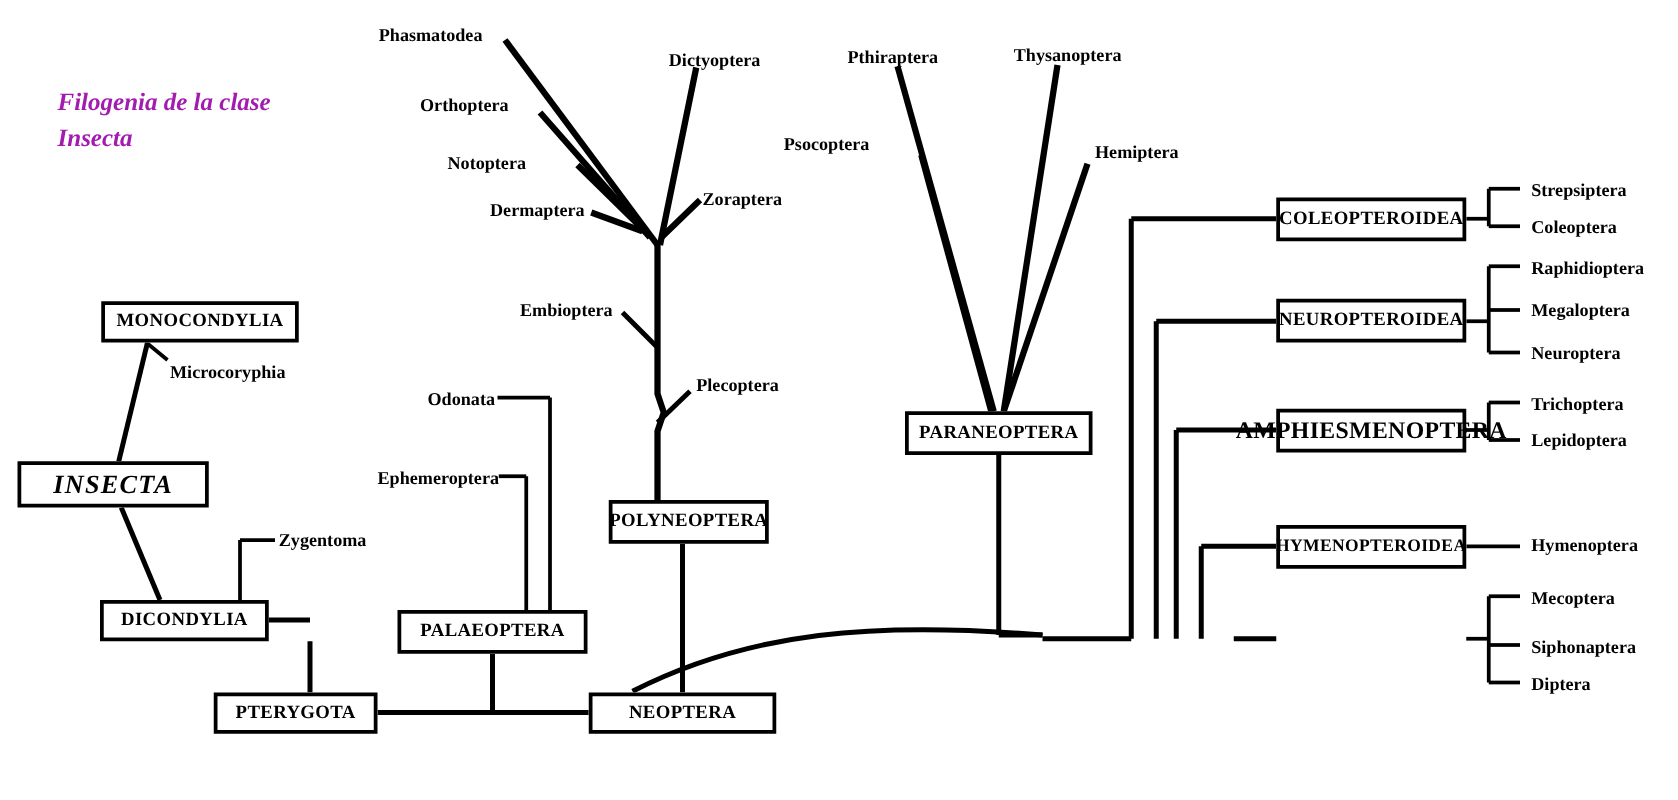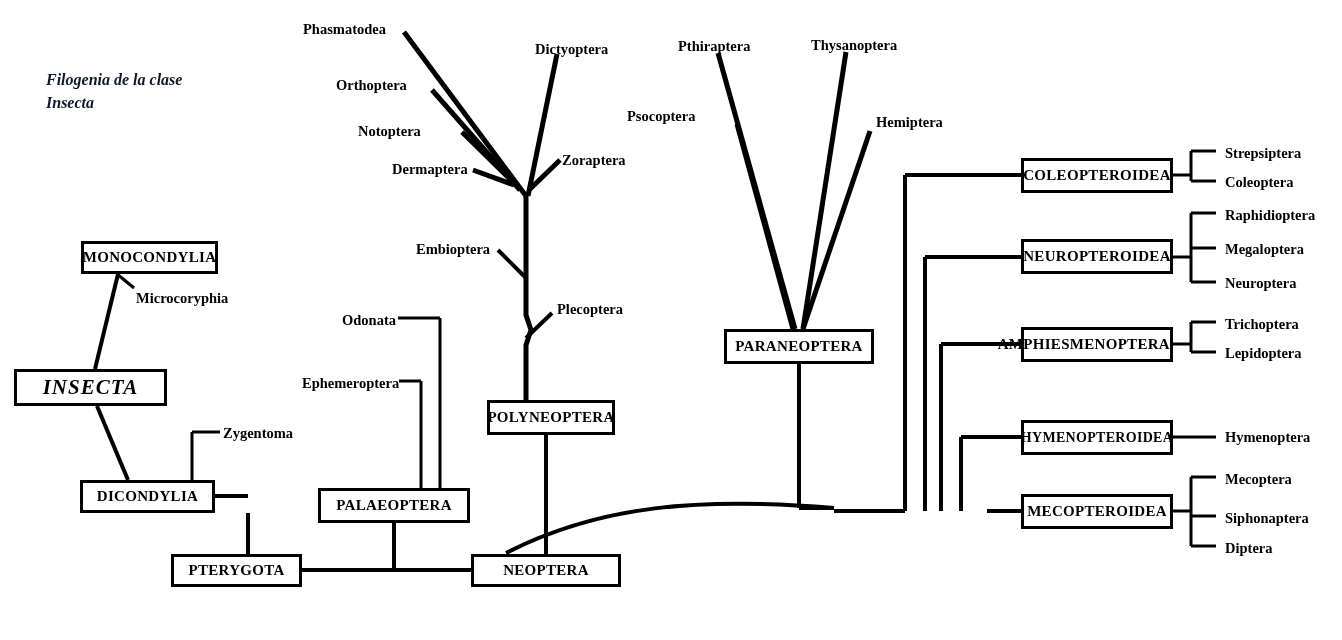--- a/index.html
+++ b/index.html
@@ -49,22 +49,22 @@
     font-family: "Liberation Serif", serif;
     font-weight: bold;
     font-size: 14.5px;
     white-space: nowrap;
   }
   .title {
     position: absolute;
     font-family: "Liberation Serif", serif;
     font-style: italic;
     font-weight: bold;
-    font-size: 16px;
-    color: #0f172a;
+    font-size: 20px;
+    color: #a21caf;
     line-height: 1.45;
     white-space: pre-line;
   }
 </style>
 </head>
 <body>
 
 <div id="stage">
 
   <svg class="lines" viewBox="0 0 1342 640">
@@ -159,21 +159,21 @@
       <line x1="1191" y1="477" x2="1191" y2="546" stroke-width="3"></line>
       <line x1="1191" y1="477" x2="1216" y2="477" stroke-width="3"></line>
       <line x1="1191" y1="516" x2="1216" y2="516" stroke-width="3"></line>
       <line x1="1191" y1="546" x2="1216" y2="546" stroke-width="3"></line>
     </g>
   </svg>
 
   <div class="title" style="left:46px; top:68px;">Filogenia de la clase
 Insecta</div>
 
-  <div class="node" style="left:81px; top:241px; width:137px; height:33px;">
+  <div class="node" style="left:81px; top:241px; width:158px; height:33px;">
     <span>MONOCONDYLIA</span>
   </div>
   <div class="node root" style="left:14px; top:369px; width:153px; height:37px;">
     <span>INSECTA</span>
   </div>
   <div class="node" style="left:171px; top:554px; width:131px; height:33px;">
     <span>PTERYGOTA</span>
   </div>
   <div class="node" style="left:80px; top:480px; width:135px; height:33px;">
     <span>DICONDYLIA</span>
@@ -189,28 +189,25 @@
   </div>
   <div class="node" style="left:724px; top:329px; width:150px; height:35px;">
     <span>PARANEOPTERA</span>
   </div>
   <div class="node" style="left:1021px; top:158px; width:152px; height:35px;">
     <span>COLEOPTEROIDEA</span>
   </div>
   <div class="node" style="left:1021px; top:239px; width:152px; height:35px;">
     <span>NEUROPTEROIDEA</span>
   </div>
-  <div class="node" style="left:1021px; top:327px; width:152px; height:35px; font-size:15px;justify-content:flex-end;">
+  <div class="node" style="left:1021px; top:327px; width:152px; height:35px; font-size:19px;">
     <span>AMPHIESMENOPTERA</span>
   </div>
   <div class="node" style="left:1021px; top:420px; width:152px; height:35px; font-size:14px;">
     <span>HYMENOPTEROIDEA</span>
-  </div>
-  <div class="node" style="left:1021px; top:494px; width:152px; height:35px;">
-    <span>MECOPTEROIDEA</span>
   </div>
 
   <div class="leaf" style="left:303px; top:21px;">Phasmatodea</div>
   <div class="leaf" style="left:535px; top:41px;">Dictyoptera</div>
   <div class="leaf" style="left:678px; top:38px;">Pthiraptera</div>
   <div class="leaf" style="left:811px; top:37px;">Thysanoptera</div>
   <div class="leaf" style="left:336px; top:77px;">Orthoptera</div>
   <div class="leaf" style="left:627px; top:108px;">Psocoptera</div>
   <div class="leaf" style="left:876px; top:114px;">Hemiptera</div>
   <div class="leaf" style="left:358px; top:123px;">Notoptera</div>

